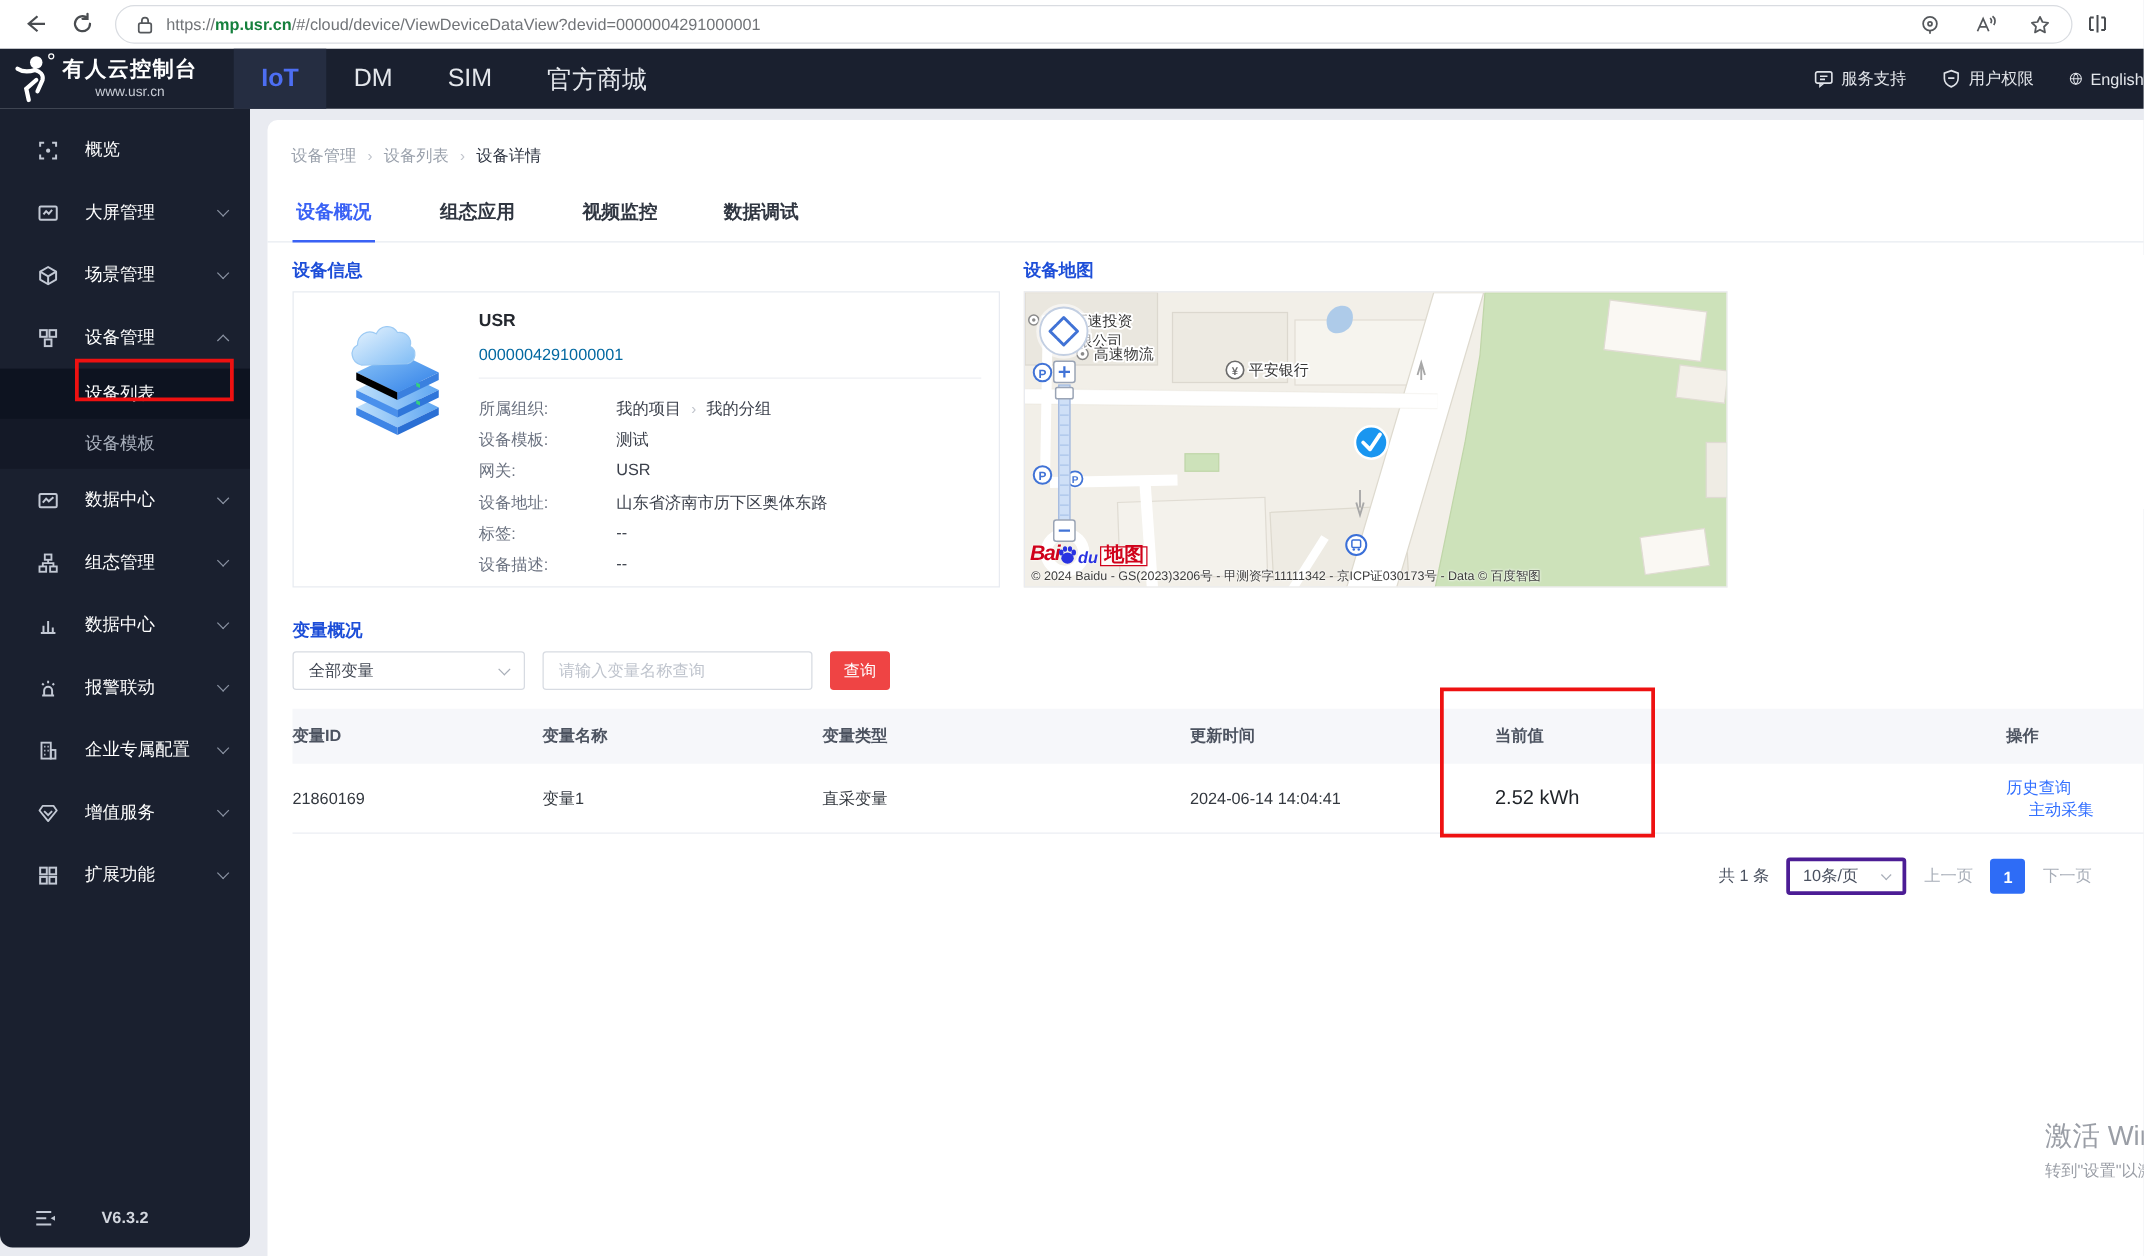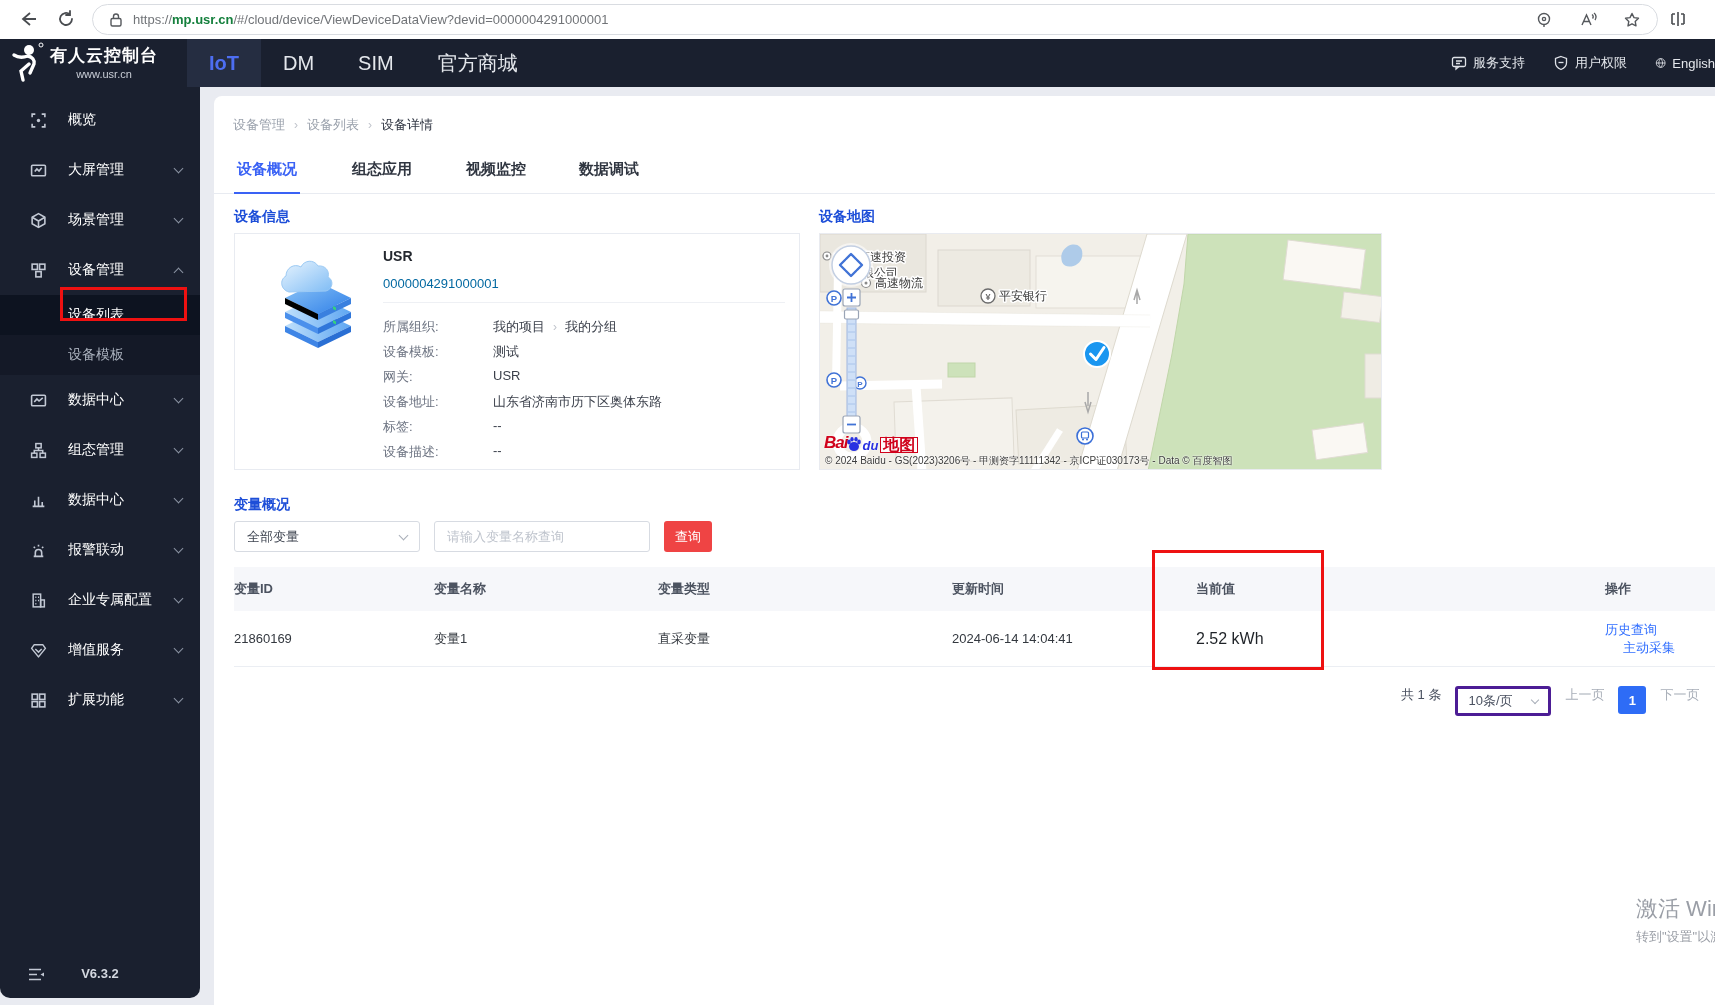--- a/index.html
+++ b/index.html
@@ -79,21 +79,21 @@
 .filter-sel { position:absolute; left:20px; top:425px; width:186px; height:31px; border:1px solid #d7dbe2; border-radius:3px; font-size:13px; color:#3f4551; display:flex; align-items:center; padding:0 12px; cursor:pointer; }
 .filter-sel .chev2 { margin-left:auto; width:7px; height:7px; border-right:1.4px solid #a8aeb8; border-bottom:1.4px solid #a8aeb8; transform:rotate(45deg); margin-top:-3px; }
 .filter-input { position:absolute; left:220px; top:425px; width:216px; height:31px; border:1px solid #d7dbe2; border-radius:3px; font-size:13px; color:#3f4551; padding:0 12px; outline:none; font-family:inherit; }
 .filter-input::placeholder { color:#bfc4cd; }
 .query-btn { position:absolute; left:450px; top:425px; width:48px; height:31px; background:#ef4444; color:#fff; font-size:13px; border:none; border-radius:3px; cursor:pointer; font-family:inherit; }
 .vtable { position:absolute; left:20px; top:471px; width:1481px; }
 .thead { display:grid; grid-template-columns:200px 224px 294px 244px 409px 110px; height:44px; background:#f6f7fa; align-items:center; font-size:13px; color:#4c5360; font-weight:700; }
 .trow { display:grid; grid-template-columns:200px 224px 294px 244px 409px 110px; height:56px; align-items:center; font-size:13px; color:#33383f; border-bottom:1px solid #ebeef3; }
 .cur-val { font-size:16px; color:#1f2328; }
 .act-link { color:#3370ff; cursor:pointer; white-space:nowrap; }
-.pager { position:absolute; left:1187px; top:590px; display:flex; font-size:13px; color:#4a5160; white-space:nowrap; }
+.pager { position:absolute; left:1161px; top:590px; display:flex; align-items:center; font-size:13px; color:#4a5160; white-space:nowrap; }
 .pg-total { margin-right:14px; }
 .pg-size { width:96px; height:30px; border:3px solid #4c1d95; border-radius:3px; display:flex; align-items:center; padding:0 10px; color:#4a5160; cursor:pointer; }
 .pg-size .chev2 { margin-left:auto; width:6px; height:6px; border-right:1.4px solid #a8aeb8; border-bottom:1.4px solid #a8aeb8; transform:rotate(45deg); margin-top:-2px; }
 .pg-btn { margin-left:14px; color:#a8aeb8; cursor:pointer; }
 .pg-page { margin-left:14px; width:28px; height:28px; background:#2e6cf6; color:#fff; border-radius:3px; display:flex; align-items:center; justify-content:center; font-weight:700; cursor:pointer; }
 
 
 .anno { position:absolute; border:3px solid #ee1111; pointer-events:none; }
 
 

